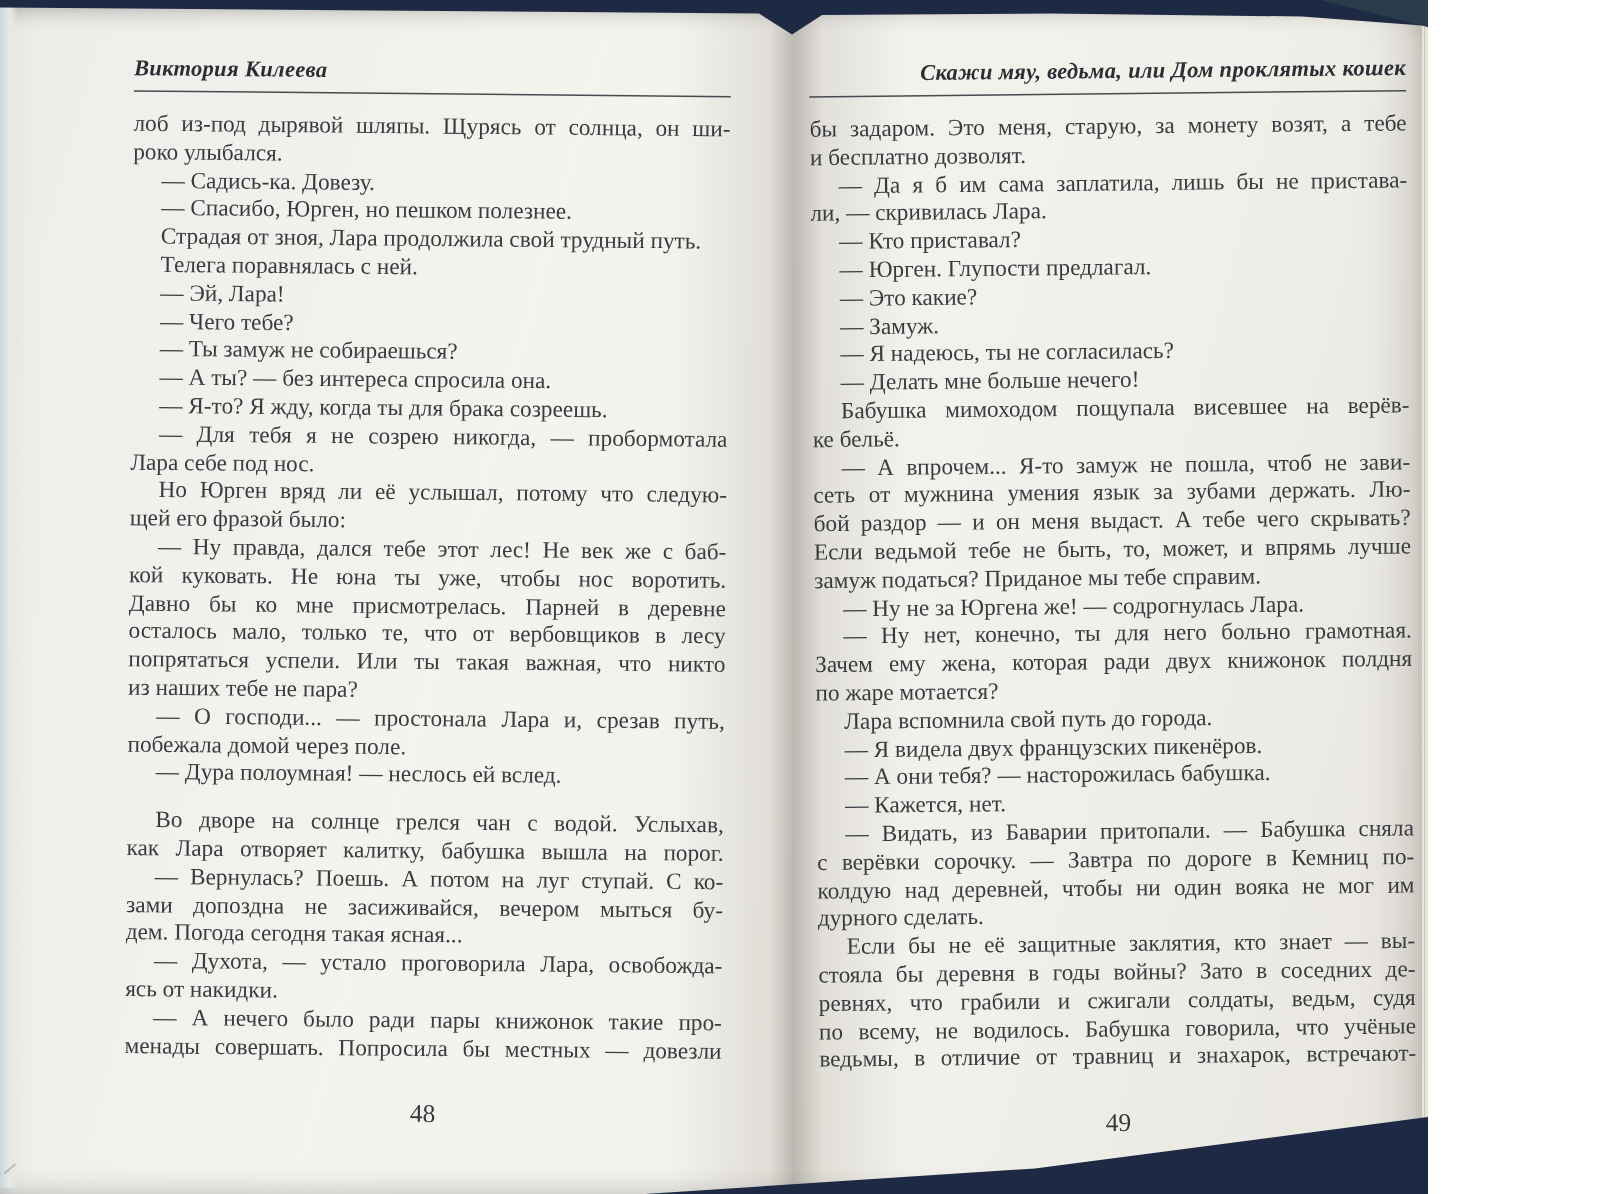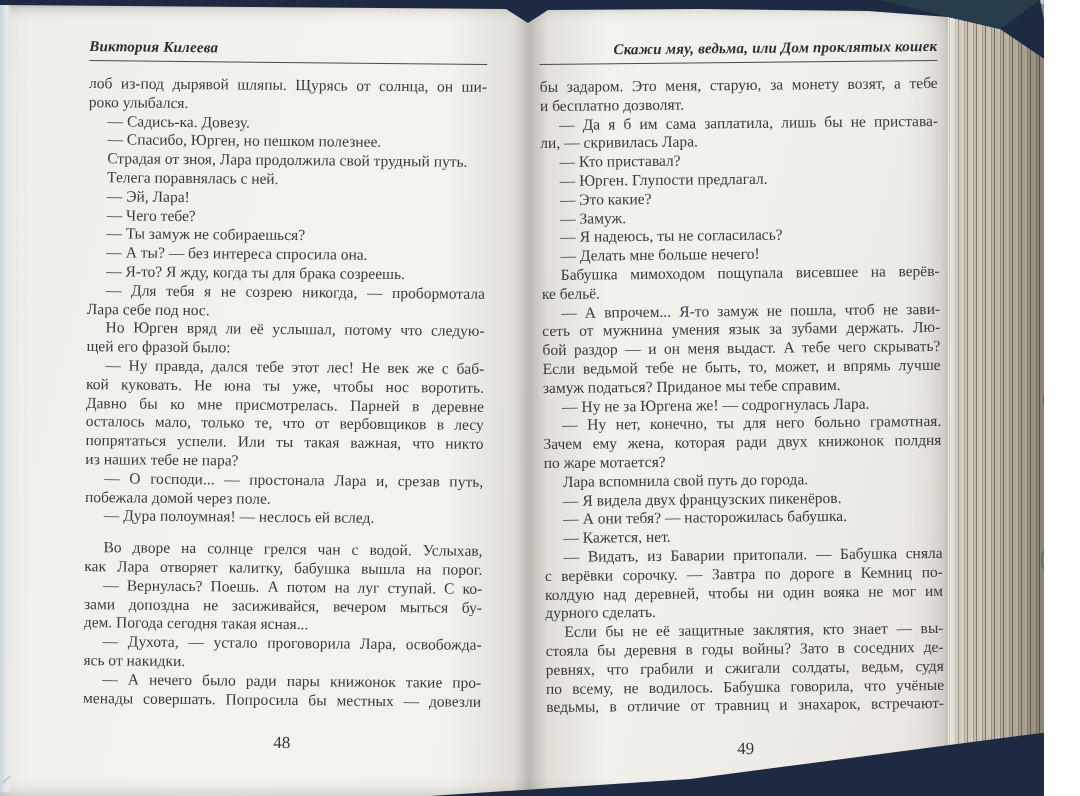--- a/index.html
+++ b/index.html
@@ -2,21 +2,21 @@
 <html><head>
 <meta charset="utf-8">
 <style>
   html,body { margin:0; padding:0; }
   body {
     width:1080px; height:796px; overflow:hidden;
     font-family:"Liberation Serif","DejaVu Serif",serif;
     --bg:#b7c6d0; --paper:#f2f1ea; --ink:#3b3a40; --cover:#1e2944;
     --teal:#2c3f4a; --edgehl:#93a4b2;
   }
-  .scene { position:relative; width:1044px; height:796px; background:var(--bg); overflow:hidden; }
+  .scene { position:relative; width:952px; height:796px; background:var(--bg); overflow:hidden; }
 
   
   .fore-edge {
     position:absolute; left:944px; top:4px; width:102px; height:780px;
     background:
       linear-gradient(to right, rgba(252,252,247,.85) 0, rgba(252,252,247,.2) 16%, rgba(0,0,0,0) 42%, rgba(46,40,28,.22) 78%, rgba(22,19,13,.38) 100%),
       repeating-linear-gradient(90deg, #cfcaba 0 2px, #9a927e 2px 3px, #bfb9a8 3px 5px, #786f5d 5px 6px, #c6c0b0 6px 9px);
   }
 
   

